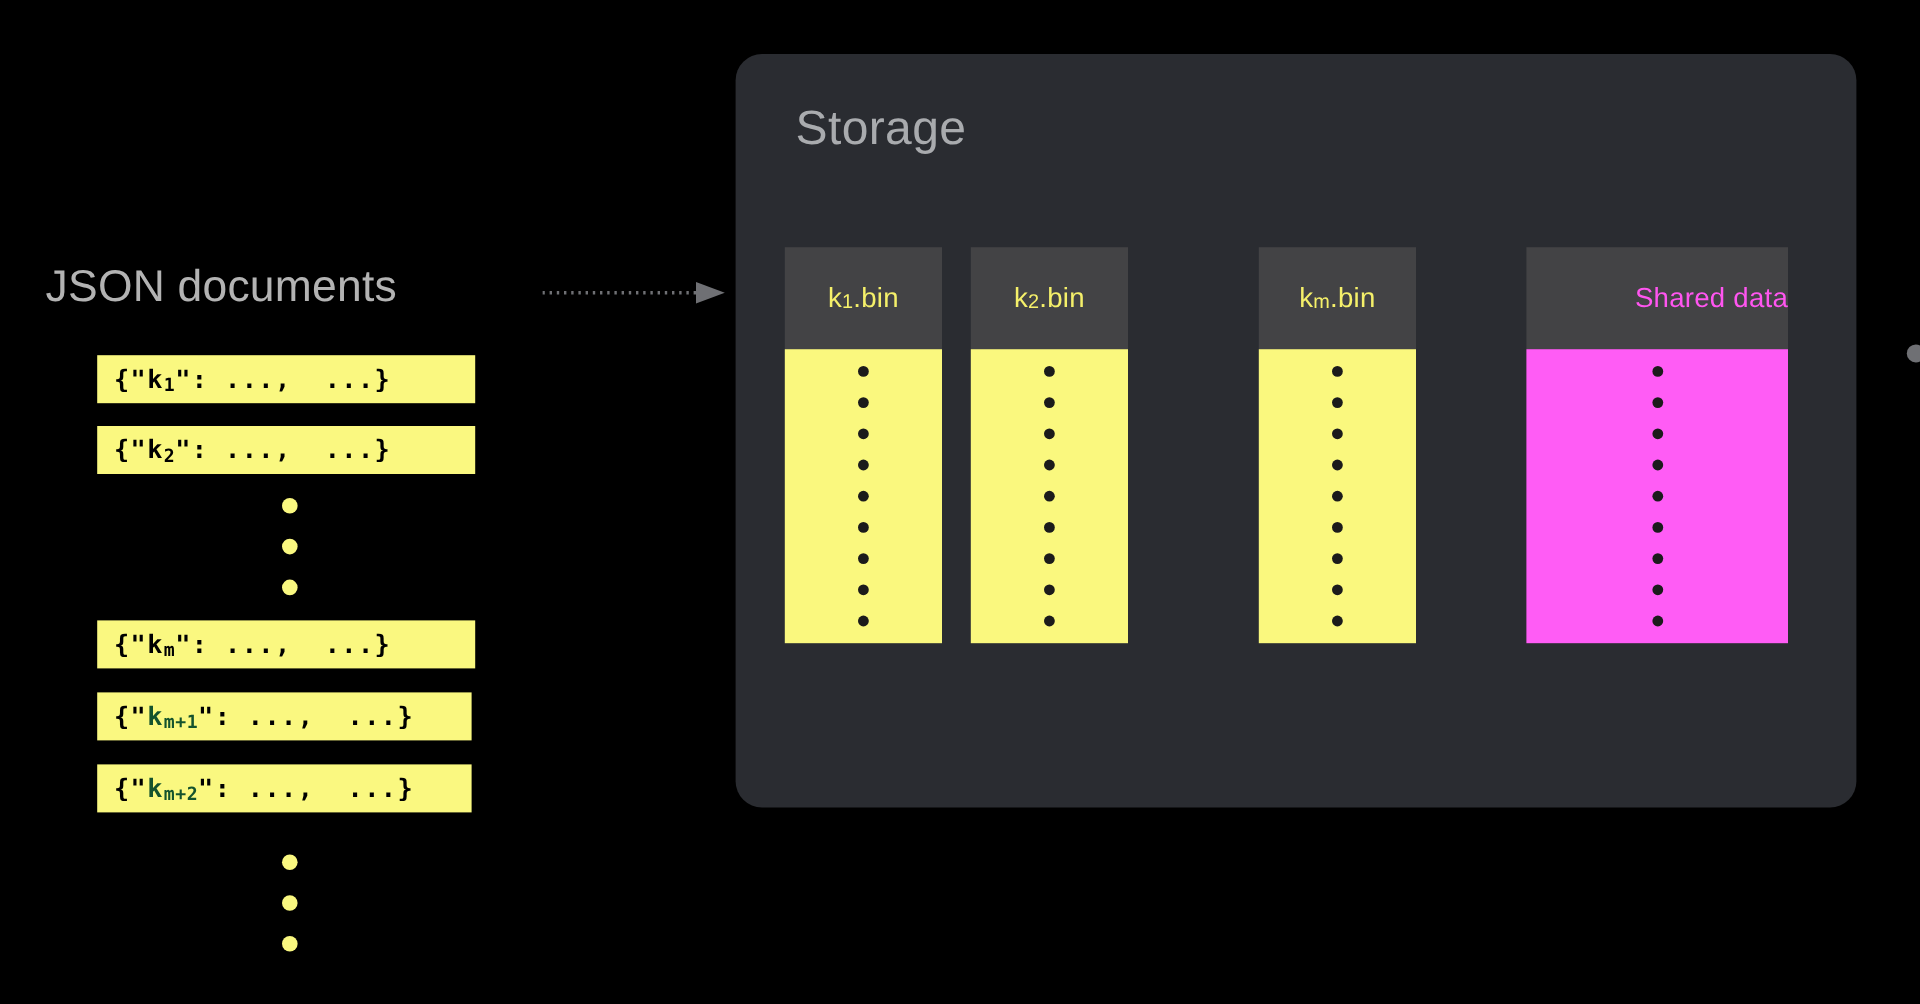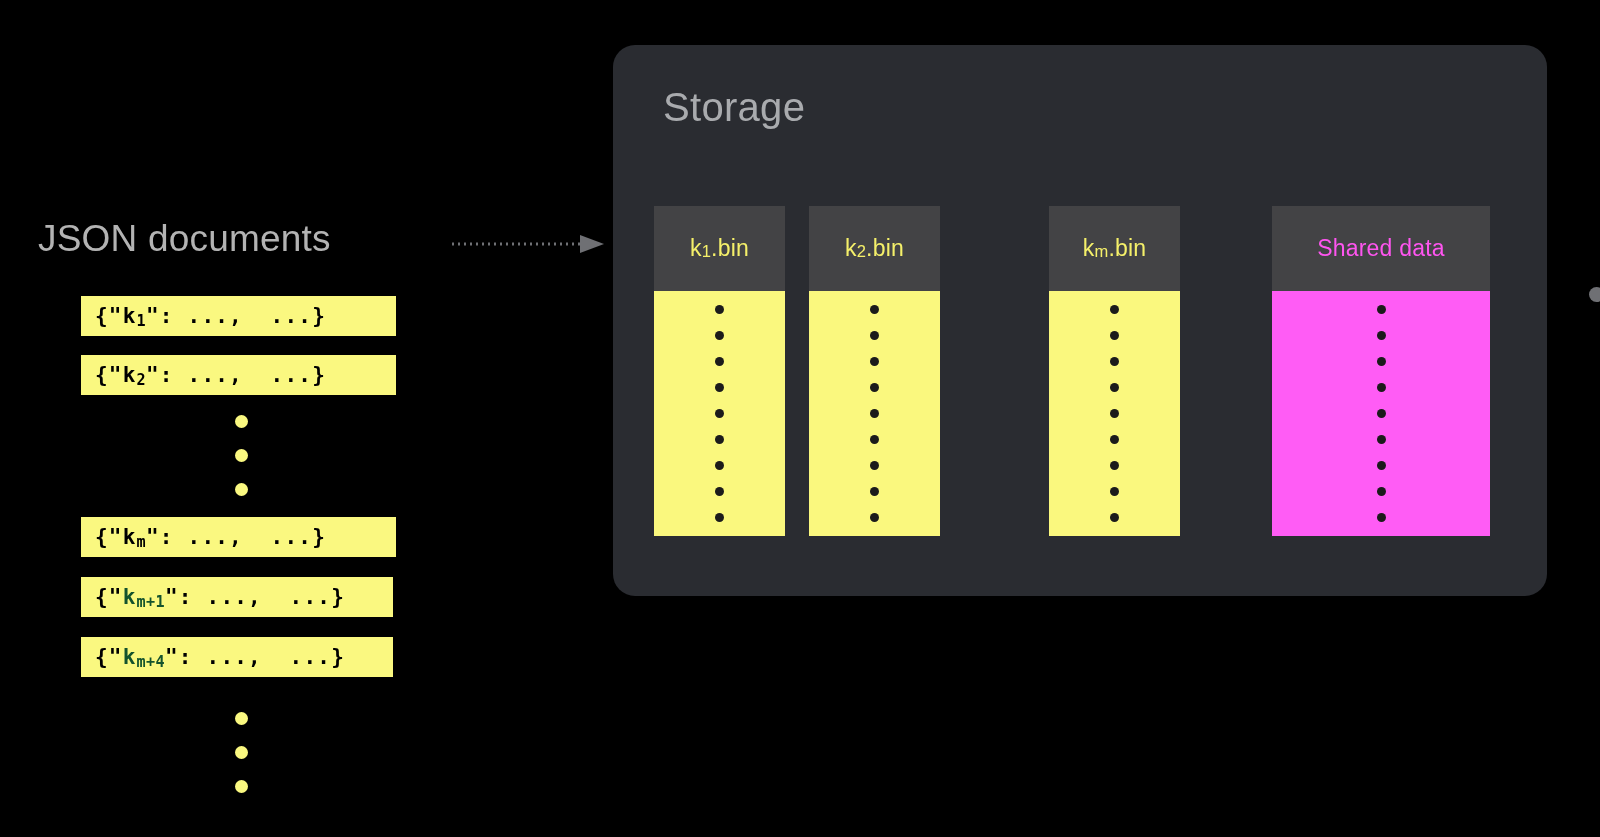--- a/index.html
+++ b/index.html
@@ -70,21 +70,21 @@
     border-radius: 50%;
     background: #faf880;
   }
 
   
   #storage-panel {
     position: absolute;
     left: 613px;
     top: 45px;
     width: 934px;
-    height: 551px;
+    height: 628px;
     background: #2a2c31;
     border-radius: 22px;
   }
   #storage-title {
     position: absolute;
     left: 50px;
     top: 40px;
     font-size: 40px;
     color: #a9abae;
     letter-spacing: 0.3px;
@@ -97,21 +97,21 @@
   .file-tab {
     height: 85px;
     background: #434345;
     display: flex;
     align-items: center;
     justify-content: center;
     font-size: 23px;
     letter-spacing: 0.2px;
   }
   .file-tab.yellow-label { color: #f5f06a; }
-  .file-tab.magenta-label { color: #ff55f0; }
+  .file-tab.magenta-label { color: #ff55f0; justify-content: flex-end; }
   .file-tab sub {
     font-size: 0.72em;
     vertical-align: baseline;
     position: relative;
     bottom: -0.24em;
   }
   .file-body {
     height: 245px;
     display: flex;
     flex-direction: column;
@@ -158,21 +158,21 @@
 
 <div class="stage">
 
   <div>
     <div id="json-section-title">JSON documents</div>
     <div id="doc-boxes">
         <div class="doc-box" style="left: 81px; top: 296px; width: 315px; height: 40px;"><span>{"</span><span><span>k</span><sub>1</sub></span><span>": ...,  ...}</span></div>
         <div class="doc-box" style="left: 81px; top: 355px; width: 315px; height: 40px;"><span>{"</span><span><span>k</span><sub>2</sub></span><span>": ...,  ...}</span></div>
         <div class="doc-box" style="left: 81px; top: 517px; width: 315px; height: 40px;"><span>{"</span><span><span>k</span><sub>m</sub></span><span>": ...,  ...}</span></div>
         <div class="doc-box" style="left: 81px; top: 577px; width: 312px; height: 40px;"><span>{"</span><span class="key-magenta"><span>k</span><sub>m+1</sub></span><span>": ...,  ...}</span></div>
-        <div class="doc-box" style="left: 81px; top: 637px; width: 312px; height: 40px;"><span>{"</span><span class="key-magenta"><span>k</span><sub>m+4</sub></span><span>": ...,  ...}</span></div>
+        <div class="doc-box" style="left: 81px; top: 637px; width: 312px; height: 40px;"><span>{"</span><span class="key-magenta"><span>k</span><sub>m+2</sub></span><span>": ...,  ...}</span></div>
       </div>
     <div id="doc-ellipses">
         <div class="vdots" style="left: 235px; top: 415px;">
           <div class="dot" style="margin-bottom: 21px;"></div>
           <div class="dot" style="margin-bottom: 21px;"></div>
           <div class="dot" style="margin-bottom: 0px;"></div>
         </div>
         <div class="vdots" style="left: 235px; top: 712px;">
           <div class="dot" style="margin-bottom: 21px;"></div>
           <div class="dot" style="margin-bottom: 21px;"></div>

